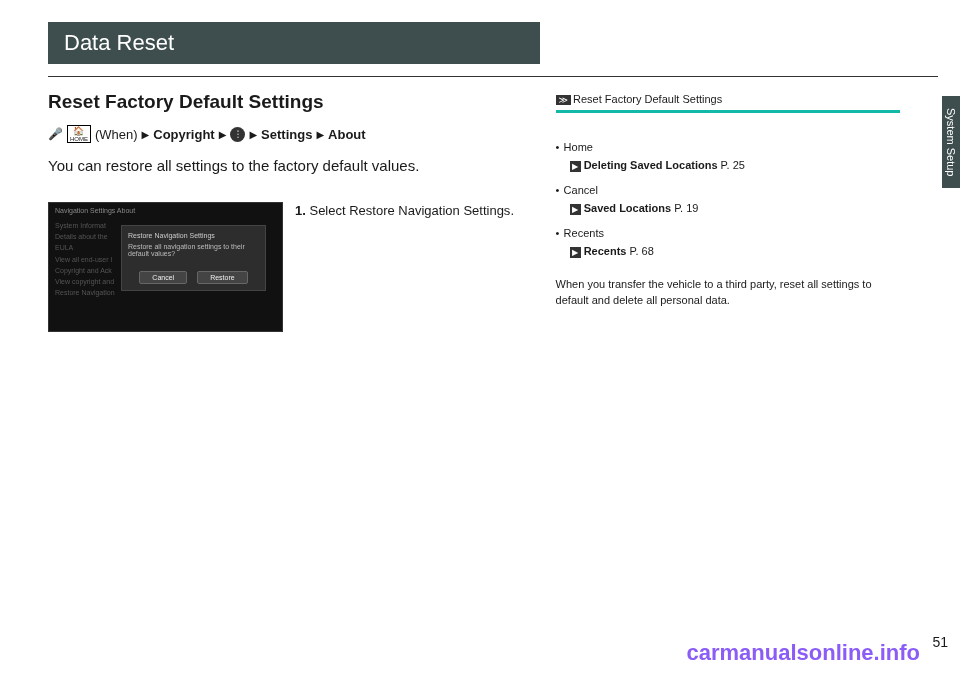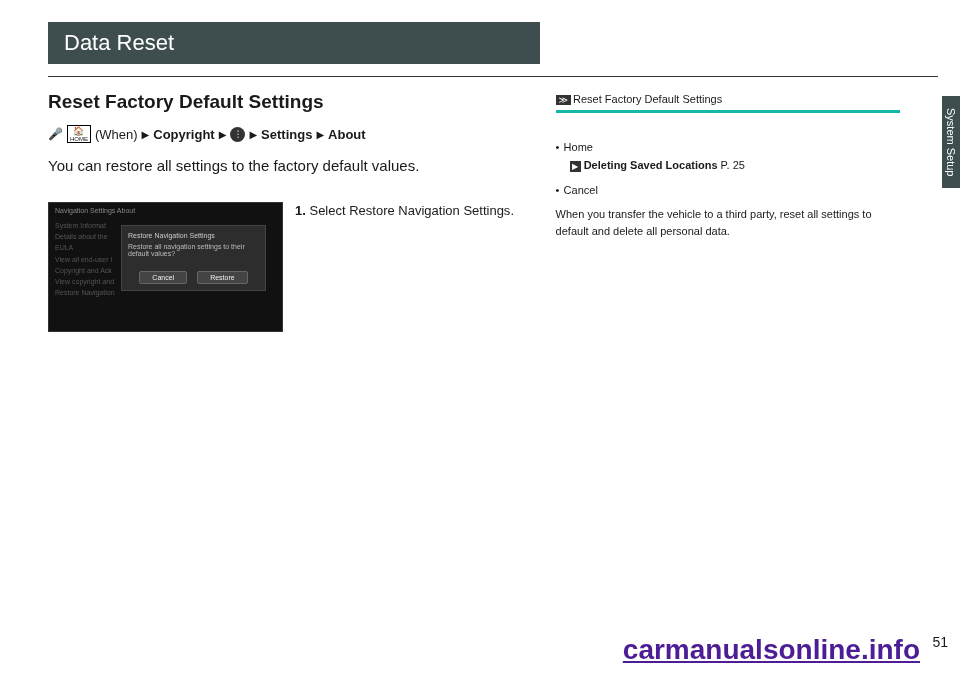--- a/index.html
+++ b/index.html
@@ -191,24 +191,23 @@
       position: absolute;
       right: 12px;
       bottom: 28px;
       font-size: 14px;
       font-weight: normal;
     }
     .watermark {
       position: absolute;
       right: 40px;
       bottom: 12px;
-      font-size: 28px;
-      color: #4c1d95;
+      font-size: 22px;
+      color: #8b5cf6;
       font-weight: bold;
-      text-decoration: underline;
     }
     .voice-icon {
       font-size: 12px;
     }
   </style>
 </head>
 <body>
 
 <div class="page">
   <div class="banner">Data Reset</div>
@@ -271,23 +270,28 @@
         <span class="sym">≫</span><span>Reset Factory Default Settings</span>
       </div>
 
       <div class="ref-list">
         <div class="ref-item">
           <span class="bullet">•</span><span>Home</span>
           <div class="ref-link"><span class="link-icon">▶</span> <span class="bold">Deleting Saved Locations</span> <span>P. 25</span></div>
         </div>
         <div class="ref-item">
           <span class="bullet">•</span><span>Cancel</span>
-        </div>
-      </div>
-
-      <div style="margin-top:8px">When you transfer the vehicle to a third party, reset all settings to default and delete all personal data.</div>
+          <div class="ref-link"><span class="link-icon">▶</span> <span class="bold">Saved Locations</span> <span>P. 19</span></div>
+        </div>
+        <div class="ref-item">
+          <span class="bullet">•</span><span>Recents</span>
+          <div class="ref-link"><span class="link-icon">▶</span> <span class="bold">Recents</span> <span>P. 68</span></div>
+        </div>
+      </div>
+
+      <div style="margin-top:16px">When you transfer the vehicle to a third party, reset all settings to default and delete all personal data.</div>
     </div>
   </div>
 </div>
 
 <div class="side-index">System Setup</div>
 <div class="page-num">51</div>
 <div class="watermark">carmanualsonline.info</div>
 
 </body></html>

